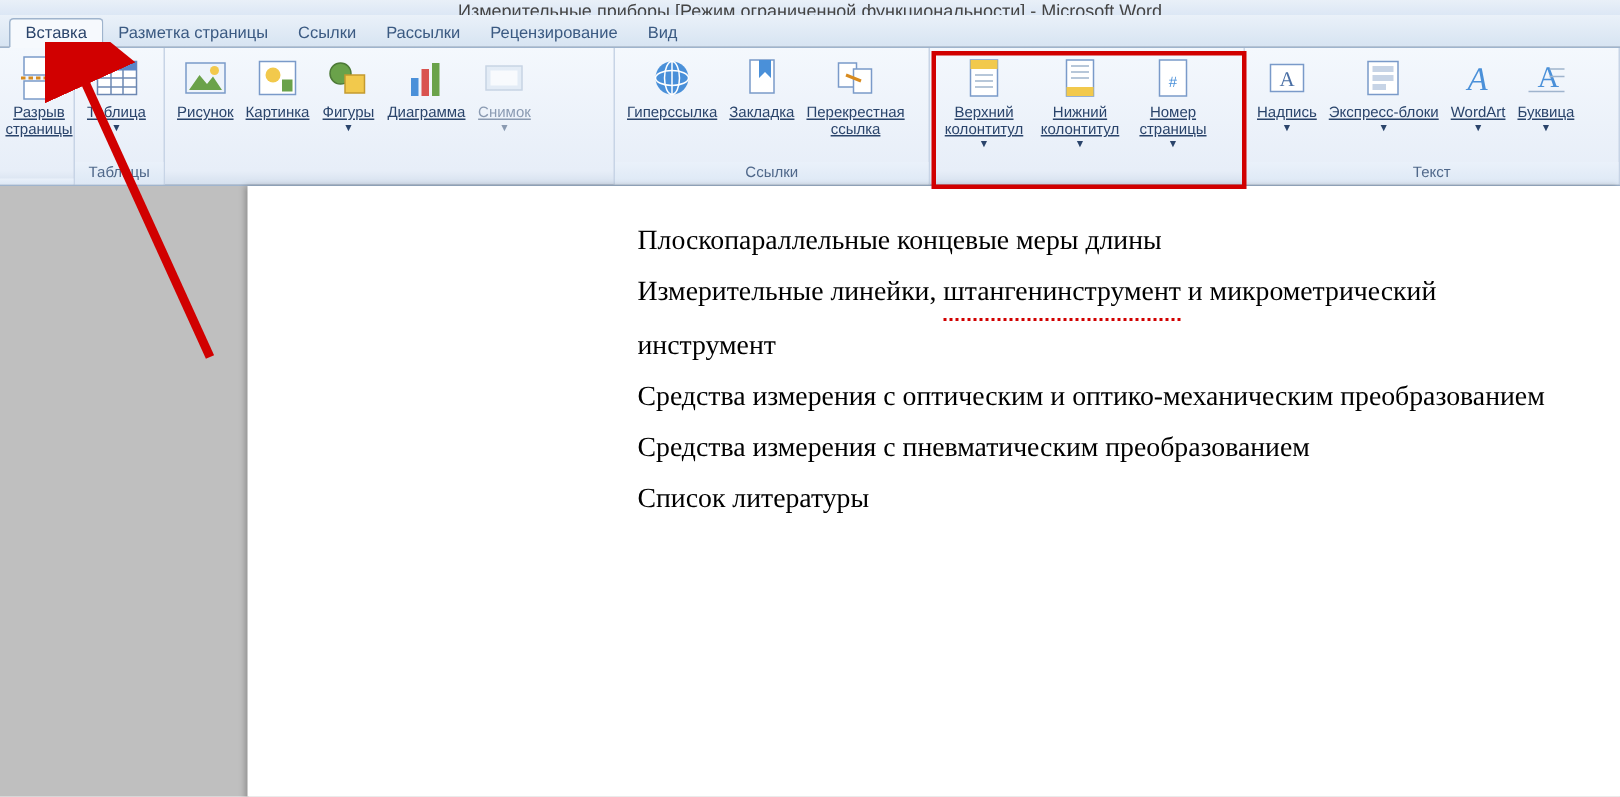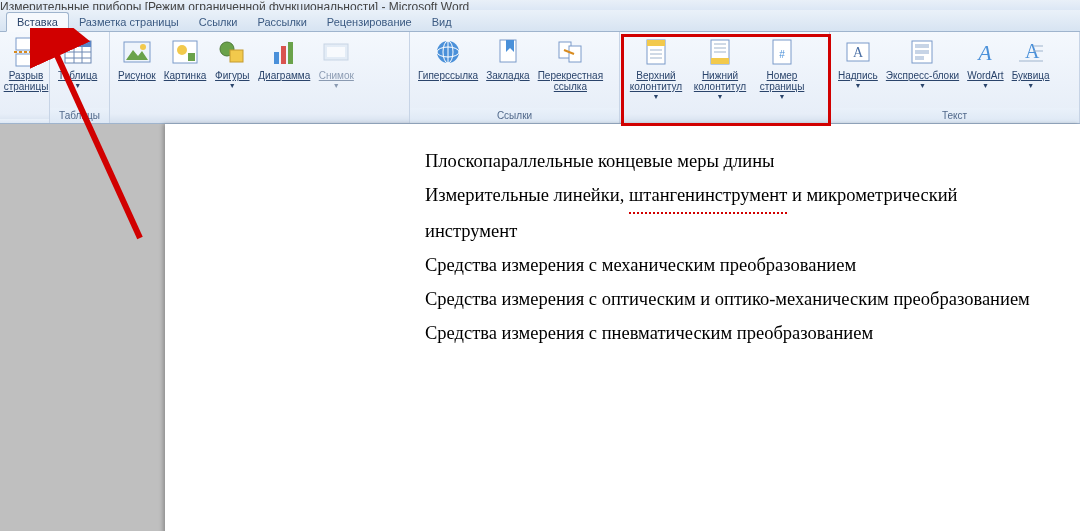--- a/index.html
+++ b/index.html
@@ -9,21 +9,21 @@
     background: #bfbfbf;
     width: 1080px;
     height: 531px;
     overflow: hidden;
     position: relative;
   }
   .titlebar {
     height: 10px;
     background: linear-gradient(#e9f0f8,#dce7f5);
     font-size: 12px;
-    text-align: left;
+    text-align: center;
     color: #444;
     padding-top: 0;
     overflow: hidden;
     white-space: nowrap;
   }
   .tabs {
     display: flex;
     align-items: flex-end;
     background: linear-gradient(#eaf1f9,#d7e4f2);
     border-bottom: 1px solid #9fb4cd;
@@ -347,23 +347,23 @@
 
 </div>
 
 <div class="workspace">
   <div class="page">
     <p>Плоскопараллельные концевые меры длины</p>
     <p>
       <span>Измерительные линейки, </span><span class="redwave">штангенинструмент</span><span> и микрометрический</span>
     </p>
     <p>инструмент</p>
-    <p>Средства измерения с механическим преобразованием</p>
     <p>Средства измерения с оптическим и оптико-механическим преобразованием</p>
     <p>Средства измерения с пневматическим преобразованием</p>
+    <p>Список литературы</p>
   </div>
 </div>
 
 <div class="highlight-box" style="left:621px; top:34px; width:210px; height:92px;"></div>
 
 <svg class="arrow" style="left:30px; top:28px;" width="130" height="220">
   <defs>
     <marker id="ah" markerWidth="12" markerHeight="12" refX="3" refY="6" orient="auto">
       <polygon points="0,0 12,6 0,12" fill="#d10000"></polygon>
     </marker>

